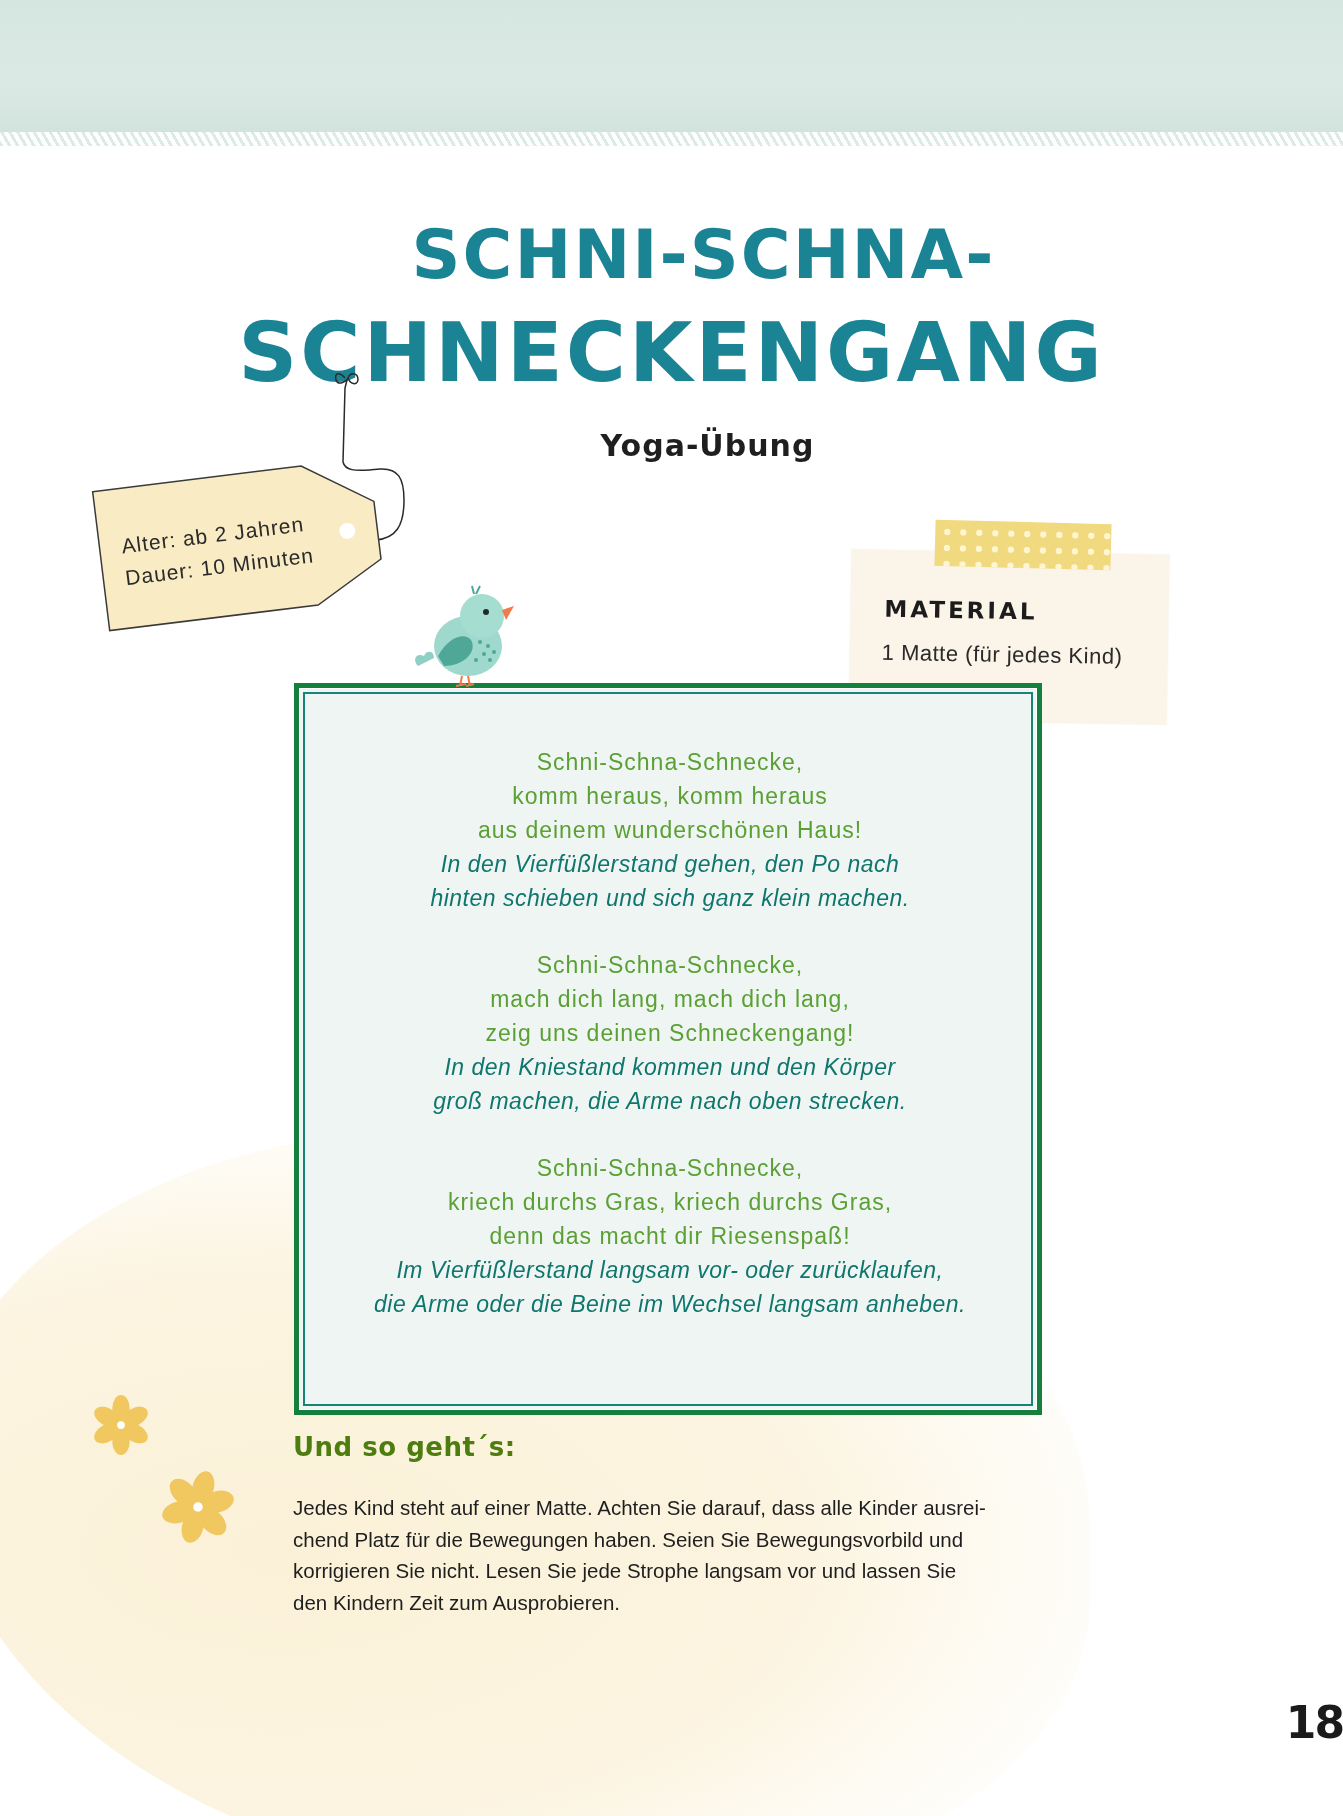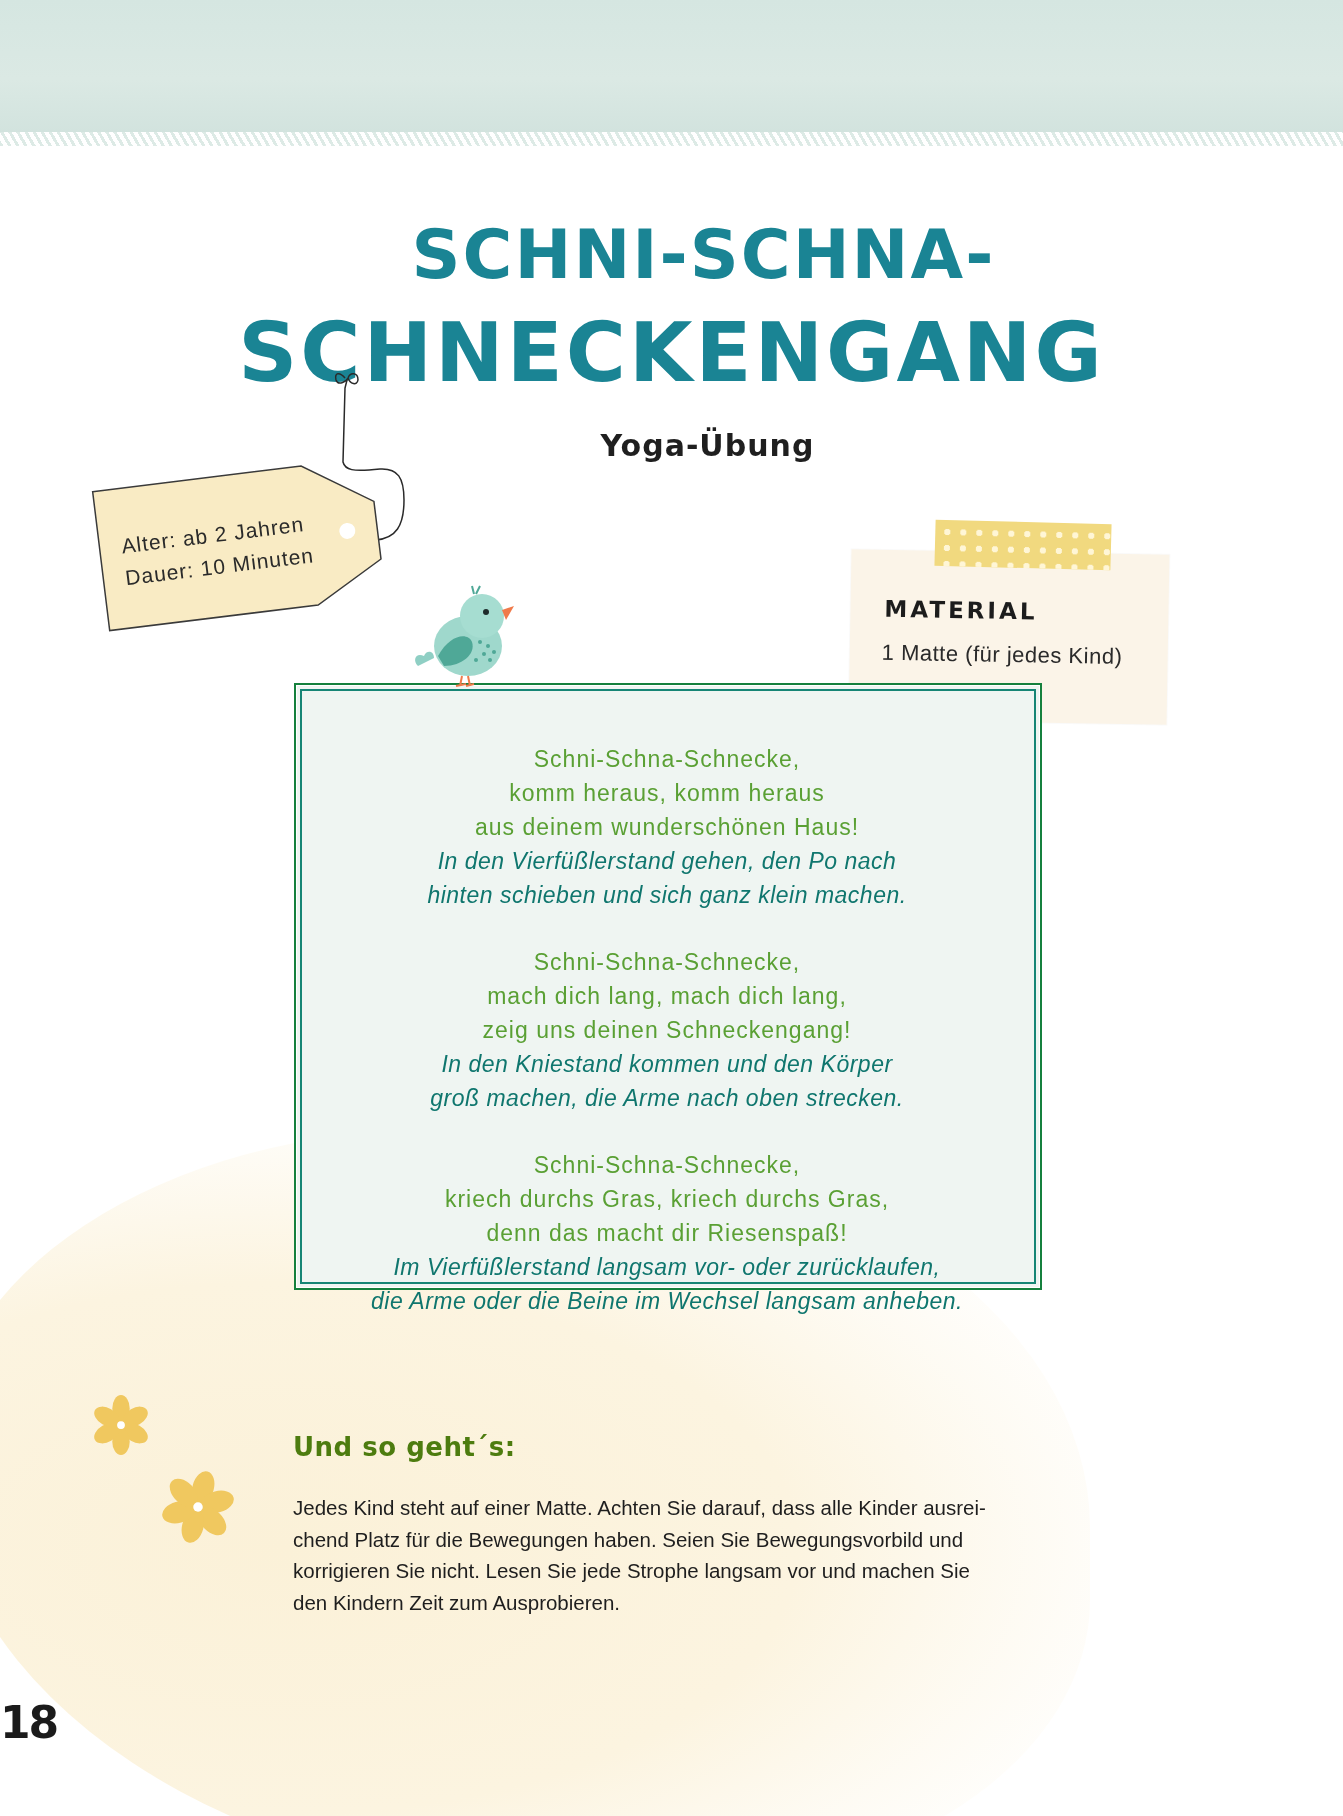--- a/index.html
+++ b/index.html
@@ -37,36 +37,36 @@
     background-color:#f1d97f;
     background-image:radial-gradient(circle,#fff6d6 3px,transparent 3.5px);
     background-size:16px 16px; background-position:4px 4px; }
   .material-title { position:absolute; left:34px; top:46px; font-size:23px; font-weight:bold; letter-spacing:3px; color:#1c1c1c; }
   .material-item { position:absolute; left:32px; top:90px; font-size:22px; color:#2a2a2a; letter-spacing:.5px; font-family:"Liberation Sans", sans-serif; }
 
   
   .bird { position:absolute; left:410px; top:580px; width:110px; height:108px; }
 
   
-  .frame { position:absolute; left:294px; top:683px; width:748px; height:607px;
-    background:#eff5f2; border:2px solid #15803d; box-sizing:border-box; }
+  .frame { position:absolute; left:294px; top:683px; width:748px; height:732px;
+    background:#eff5f2; border:5px solid #15803d; box-sizing:border-box; }
   .frame::before { content:""; position:absolute; inset:4px; border:2px solid #168575; }
   .frame::after { content:""; position:absolute; inset:0; border:1px solid #ffffff; }
   .poem { position:absolute; left:0; top:57px; width:742px; text-align:center; font-family:"Liberation Sans", sans-serif; }
   .stanza { margin-bottom:33px; }
   .stanza .g { color:#5aa034; font-size:23px; line-height:34px; letter-spacing:1px; }
   .stanza .i { color:#0f766e; font-size:23px; line-height:34px; font-style:italic; letter-spacing:.5px; }
 
   
   .howto-h { position:absolute; left:293px; top:1432px; font-size:26px; font-weight:bold; color:#4d7c0f; letter-spacing:.5px; }
   .howto-p { position:absolute; left:293px; top:1492px; width:770px; font-size:20.5px; line-height:31.5px; color:#1e1e1e; font-family:"Liberation Sans", sans-serif; }
   .howto-p span { display:block; white-space:nowrap; }
 
   .flower { position:absolute; }
-  .page-num { position:absolute; left:0; width:1343px; top:1697px; text-align:left; font-size:44px; font-weight:bold; color:#1b1b1b; letter-spacing:-2px; }
+  .page-num { position:absolute; left:0; width:1343px; top:1697px; text-align:right; font-size:44px; font-weight:bold; color:#1b1b1b; letter-spacing:-2px; }
 </style>
 </head>
 <body>
 
 <div class="top-band"></div>
 <div class="top-zigzag"></div>
 <div class="wash"></div>
 
 <h1 class="title l1">SCHNI-SCHNA-</h1>
 <h1 class="title l2">SCHNECKENGANG</h1>
@@ -159,17 +159,17 @@
     <ellipse cx="0" cy="-17" rx="9" ry="14" transform="rotate(240)"></ellipse>
     <ellipse cx="0" cy="-17" rx="9" ry="14" transform="rotate(300)"></ellipse>
   </g>
   <circle r="4" fill="#ffffff"></circle>
 </svg>
 
 <div class="howto-h">Und so geht´s:</div>
 <div class="howto-p">
   <span>Jedes Kind steht auf einer Matte. Achten Sie darauf, dass alle Kinder ausrei-</span>
   <span>chend Platz für die Bewegungen haben. Seien Sie Bewegungsvorbild und</span>
-  <span>korrigieren Sie nicht. Lesen Sie jede Strophe langsam vor und machen Sie</span>
+  <span>korrigieren Sie nicht. Lesen Sie jede Strophe langsam vor und lassen Sie</span>
   <span>den Kindern Zeit zum Ausprobieren.</span>
 </div>
 
 <div class="page-num">18</div>
 
 </body></html>

